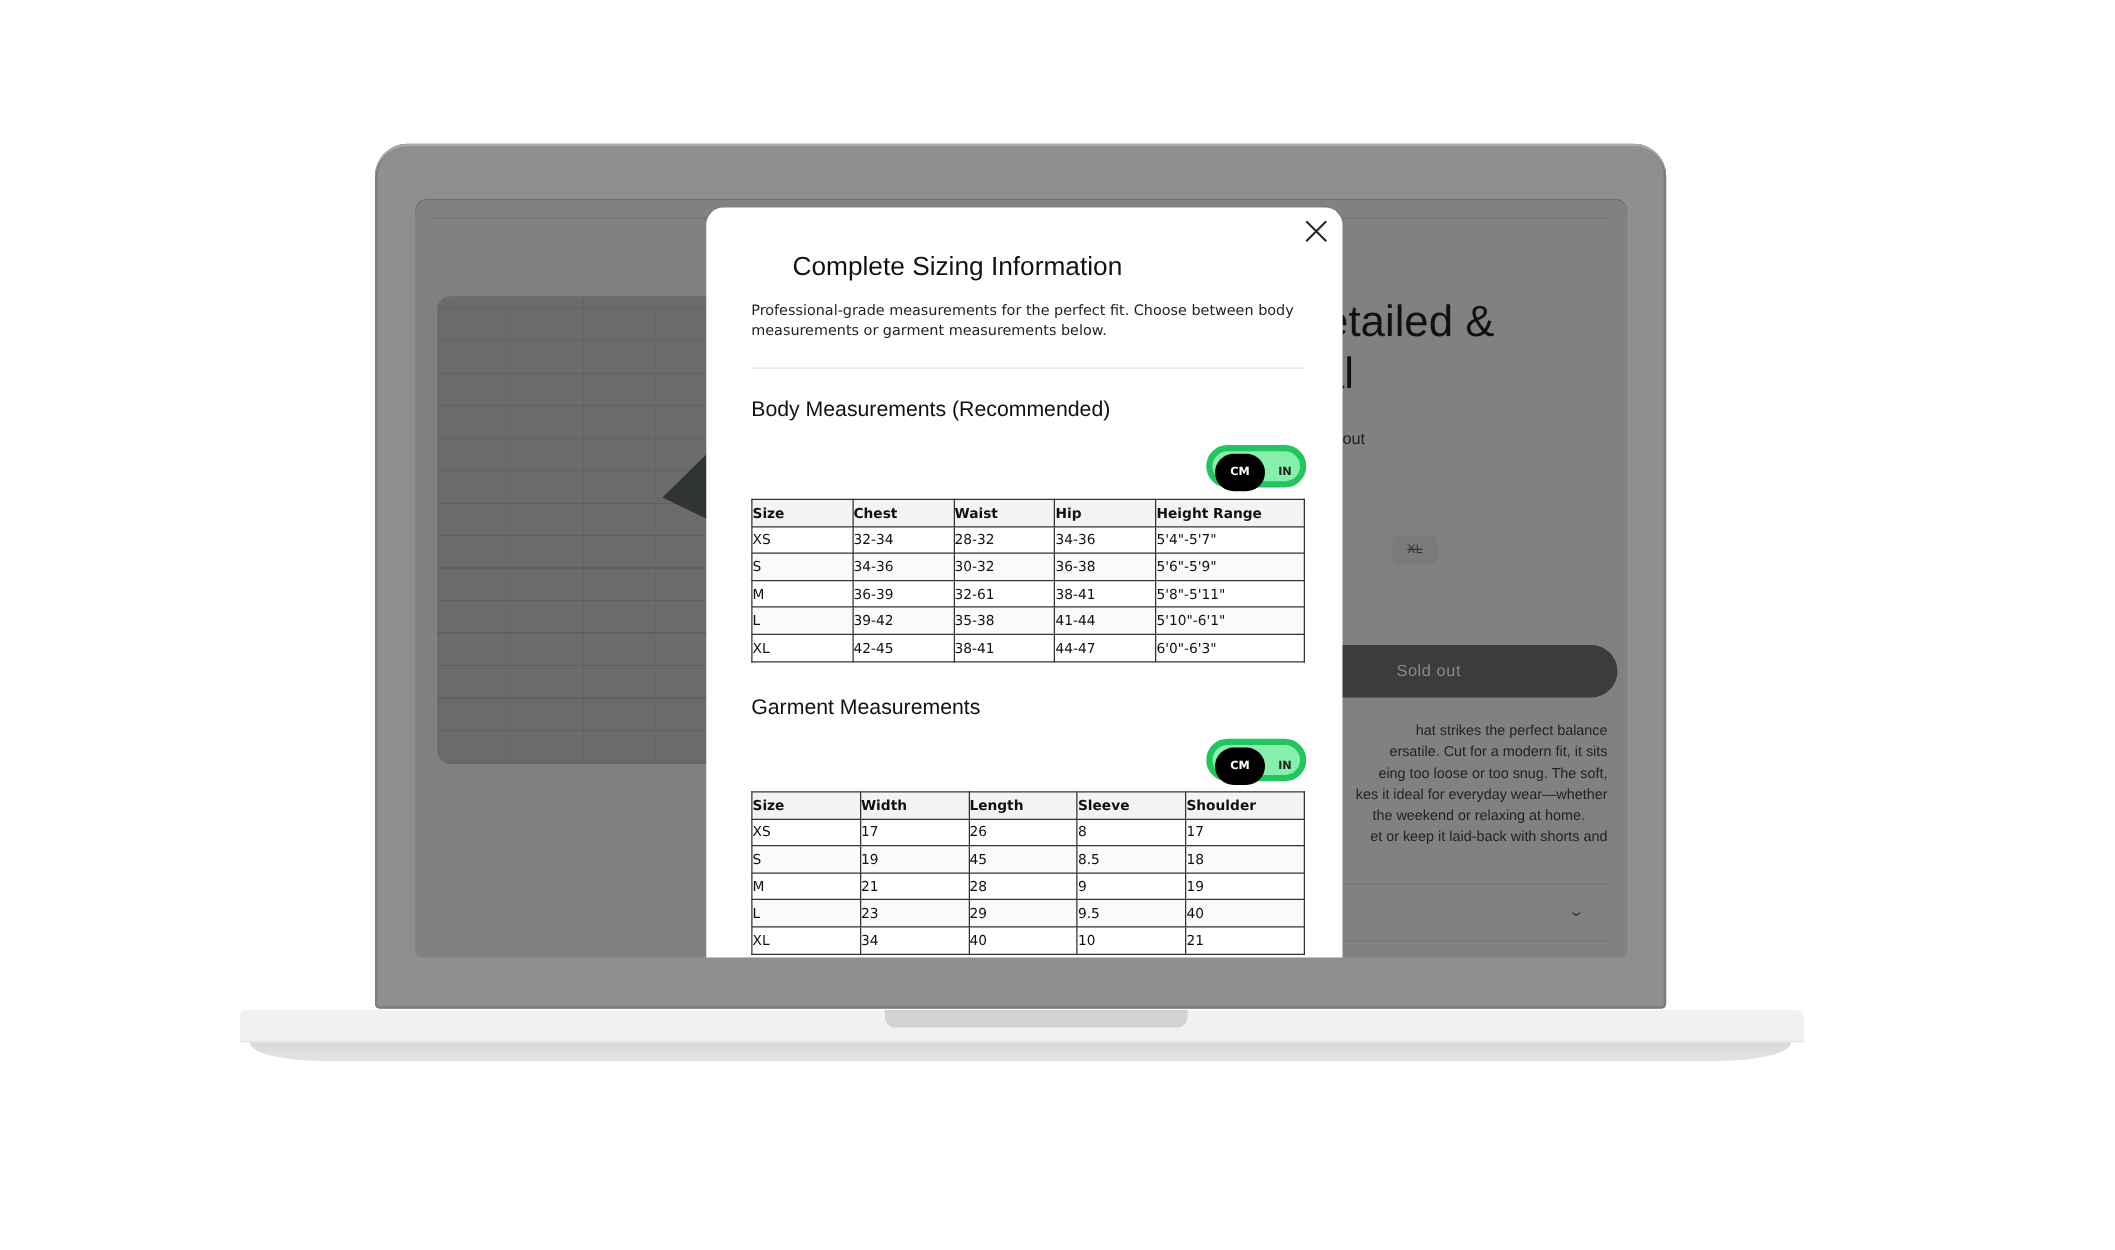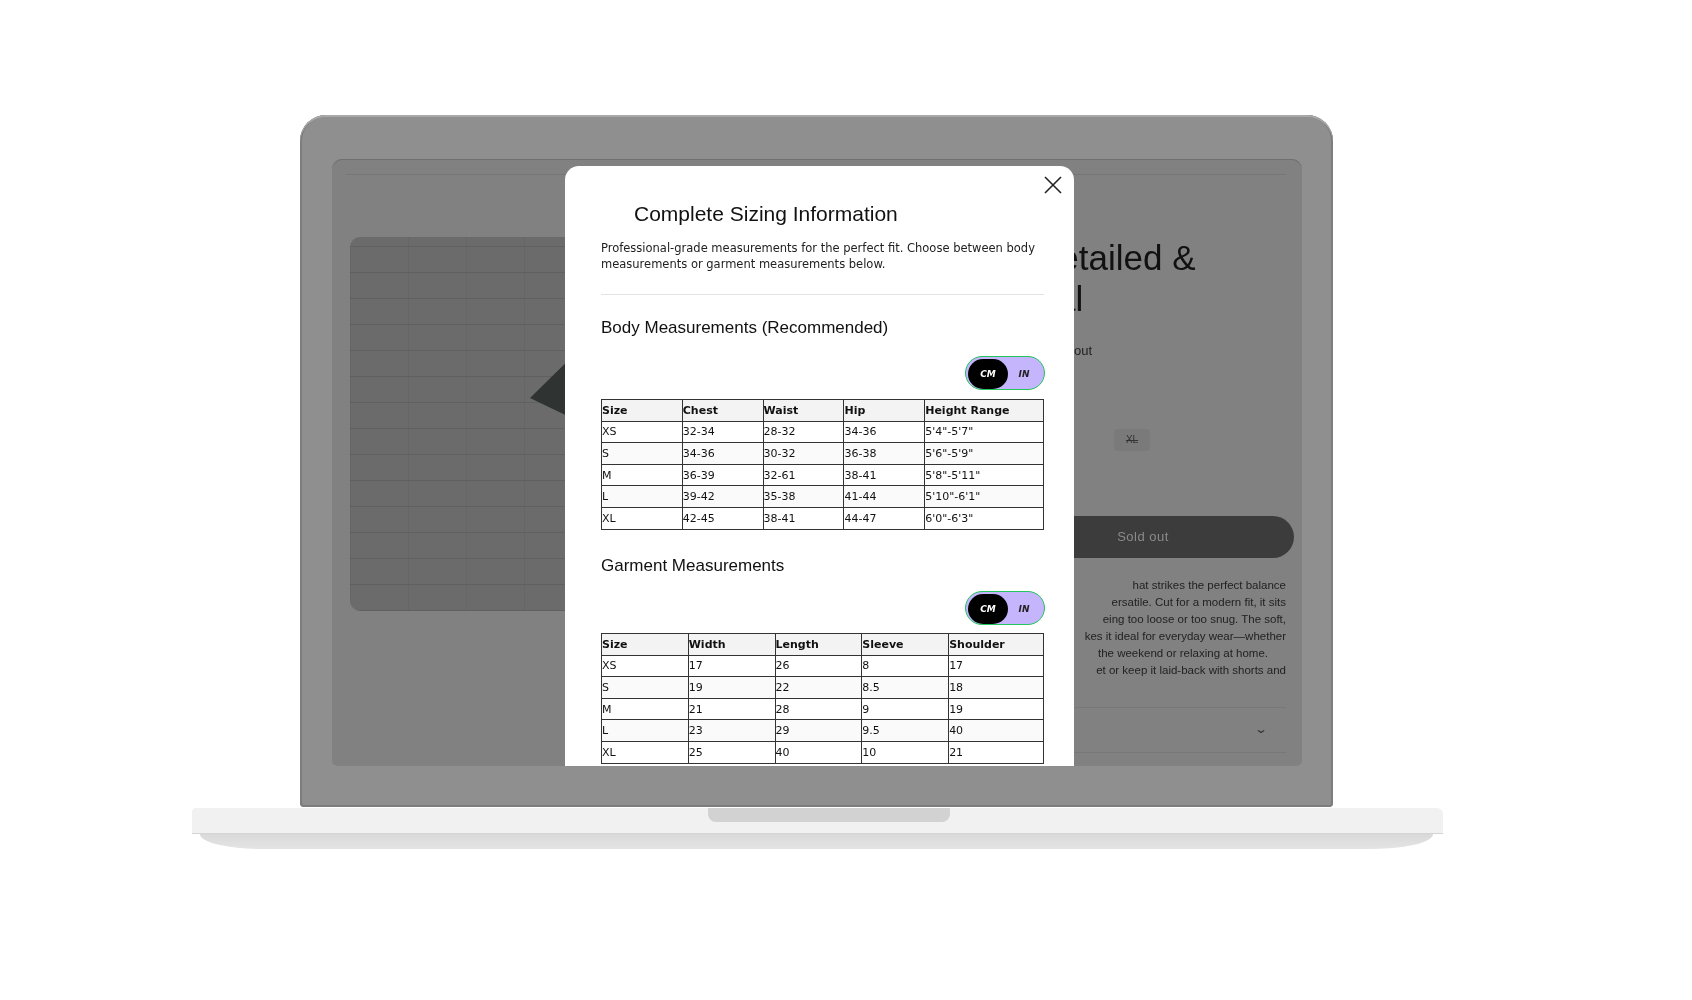--- a/index.html
+++ b/index.html
@@ -74,21 +74,21 @@
   }
   .close-btn { position: absolute; right: 10px; top: 8px; width: 22px; height: 22px; cursor: pointer; }
   .close-btn svg { width: 22px; height: 22px; }
   .modal-title { position: absolute; left: 36px; top: 36px; font-size: 21px; color: #111; margin-left: 33px; }
   .modal-sub { position: absolute; left: 36px; top: 74px; width: 440px; font-size: 11.5px; line-height: 16px; color: #222; font-family: "DejaVu Sans", sans-serif; }
   .modal-divider { position: absolute; left: 36px; top: 128px; width: 443px; height: 1px; background: #e3e3e3; }
   .section-title { position: absolute; left: 36px; font-size: 17px; color: #111; }
 
   .unit-toggle {
     position: absolute; left: 400px; width: 80px; height: 34px; border-radius: 17px;
-    border: 1px solid #22c55e; background: #c4b5fd; font-style: italic;
+    border: 5px solid #22c55e; background: #86efac;
   }
   .unit-opt {
     position: absolute; top: 2px; height: 30px; width: 40px; border-radius: 15px;
     font-size: 9px; font-weight: bold; text-align: center; line-height: 30px;
     font-family: "DejaVu Sans", sans-serif; cursor: pointer;
   }
   .unit-opt.active { left: 2px; background: #000; color: #fff; }
   .unit-opt.inactive { left: 38px; color: #222; }
 
   table.sizes {
@@ -232,41 +232,41 @@
         <tr>
           <td>XS</td>
           <td>17</td>
           <td>26</td>
           <td>8</td>
           <td>17</td>
         </tr>
         <tr>
           <td>S</td>
           <td>19</td>
-          <td>22</td>
+          <td>45</td>
           <td>8.5</td>
           <td>18</td>
         </tr>
         <tr>
           <td>M</td>
           <td>21</td>
           <td>28</td>
           <td>9</td>
           <td>19</td>
         </tr>
         <tr>
           <td>L</td>
           <td>23</td>
           <td>29</td>
           <td>9.5</td>
           <td>40</td>
         </tr>
         <tr>
           <td>XL</td>
-          <td>25</td>
+          <td>34</td>
           <td>40</td>
           <td>10</td>
           <td>21</td>
         </tr>
       </tbody>
     </table>
   </div>
 </div>
 
 <div class="base">

